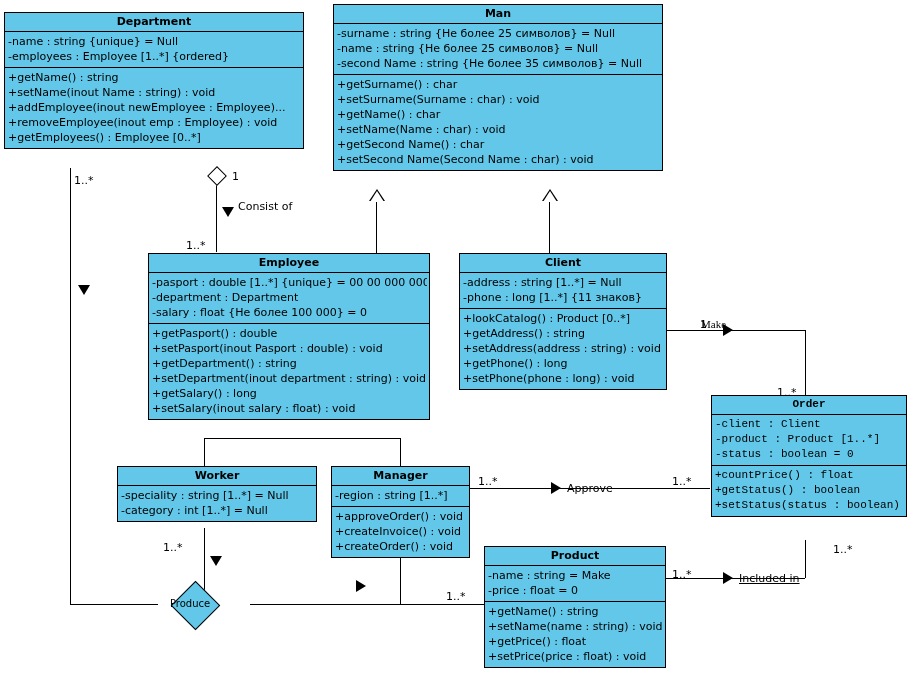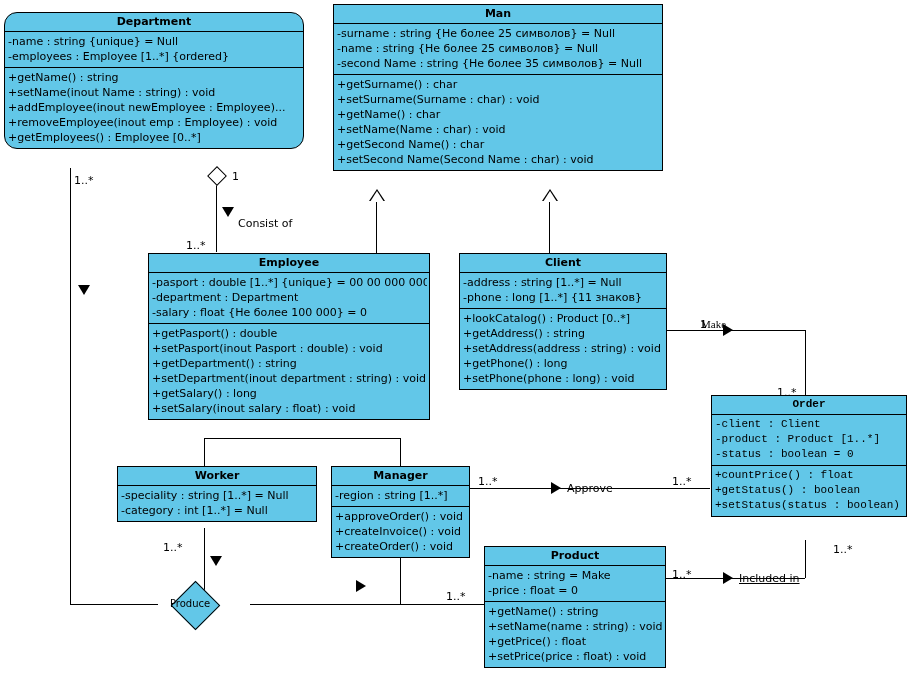--- a/index.html
+++ b/index.html
@@ -157,38 +157,38 @@
   <div class="edge v" style="left:204px; top:528px; height:68px;"></div>
   <div class="arrow-down" style="left:210px; top:556px;"></div>
 
   <div class="edge h" style="left:250px; top:604px; width:238px;"></div>
   <div class="arrow-right" style="left:356px; top:580px;"></div>
   <div class="edge v" style="left:400px; top:540px; height:64px;"></div>
 
   <div class="assoc-diamond" style="left:178px; top:588px; width:33px; height:33px;"></div>
   <div class="assoc-diamond-label" style="left:170px; top:598px;">Produce</div>
 
-  <div class="label" style="left:238px; top:217px;">Consist of</div>
+  <div class="label" style="left:238px; top:200px;">Consist of</div>
   <div class="label" style="left:701px; top:318px;font-family:Liberation Serif, serif;">Make</div>
   <div class="label" style="left:567px; top:482px;">Approve</div>
   <div class="label" style="left:739px; top:572px;text-decoration:underline;">Included in</div>
 
   <div class="label" style="left:74px; top:174px;">1..*</div>
   <div class="label" style="left:232px; top:170px;">1</div>
   <div class="label" style="left:186px; top:239px;">1..*</div>
   <div class="label" style="left:700px; top:318px;">1</div>
   <div class="label" style="left:777px; top:386px;">1..*</div>
   <div class="label" style="left:478px; top:475px;">1..*</div>
   <div class="label" style="left:672px; top:475px;">1..*</div>
   <div class="label" style="left:833px; top:543px;">1..*</div>
   <div class="label" style="left:672px; top:568px;">1..*</div>
   <div class="label" style="left:163px; top:541px;">1..*</div>
   <div class="label" style="left:446px; top:590px;">1..*</div>
 
-  <div class="uml-class" style="left:4px; top:12px; width:300px;border-radius:13px;">
+  <div class="uml-class" style="left:4px; top:12px; width:300px;">
     <div class="uml-title">Department</div>
     <div class="uml-section attrs">
       <div class="uml-row">-name : string {unique} = Null</div>
       <div class="uml-row">-employees : Employee [1..*] {ordered}</div>
     </div>
     <div class="uml-section ops">
       <div class="uml-row">+getName() : string</div>
       <div class="uml-row">+setName(inout Name : string) : void</div>
       <div class="uml-row">+addEmployee(inout newEmployee : Employee)...</div>
       <div class="uml-row">+removeEmployee(inout emp : Employee) : void</div>

